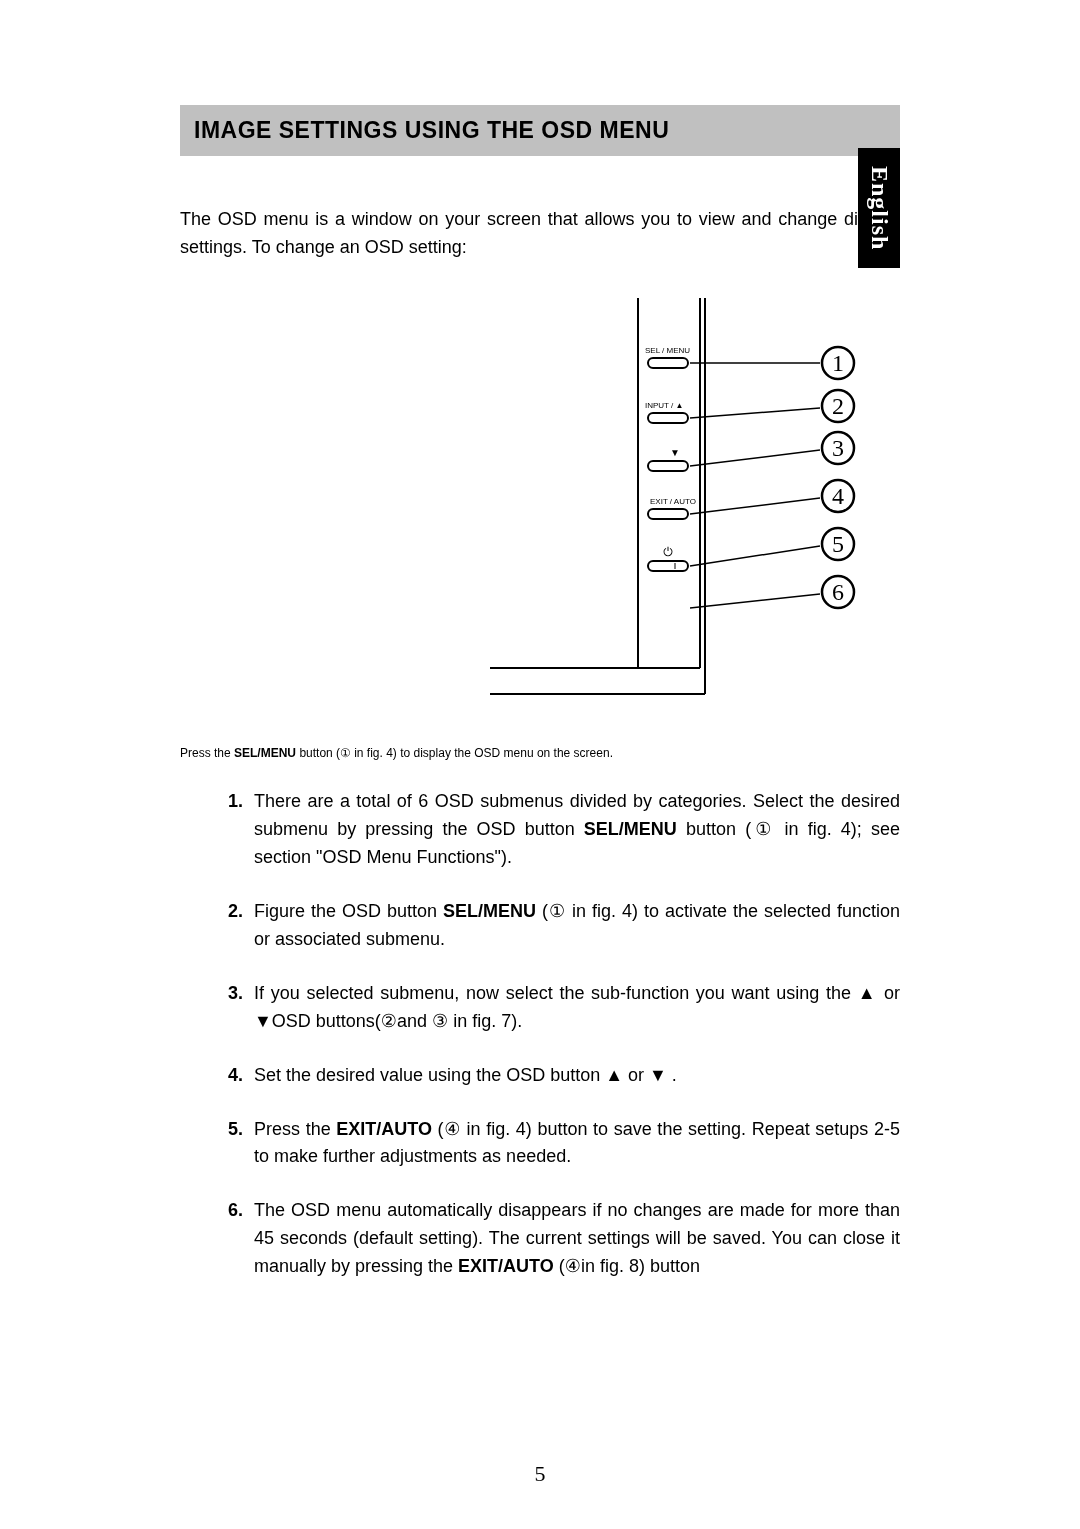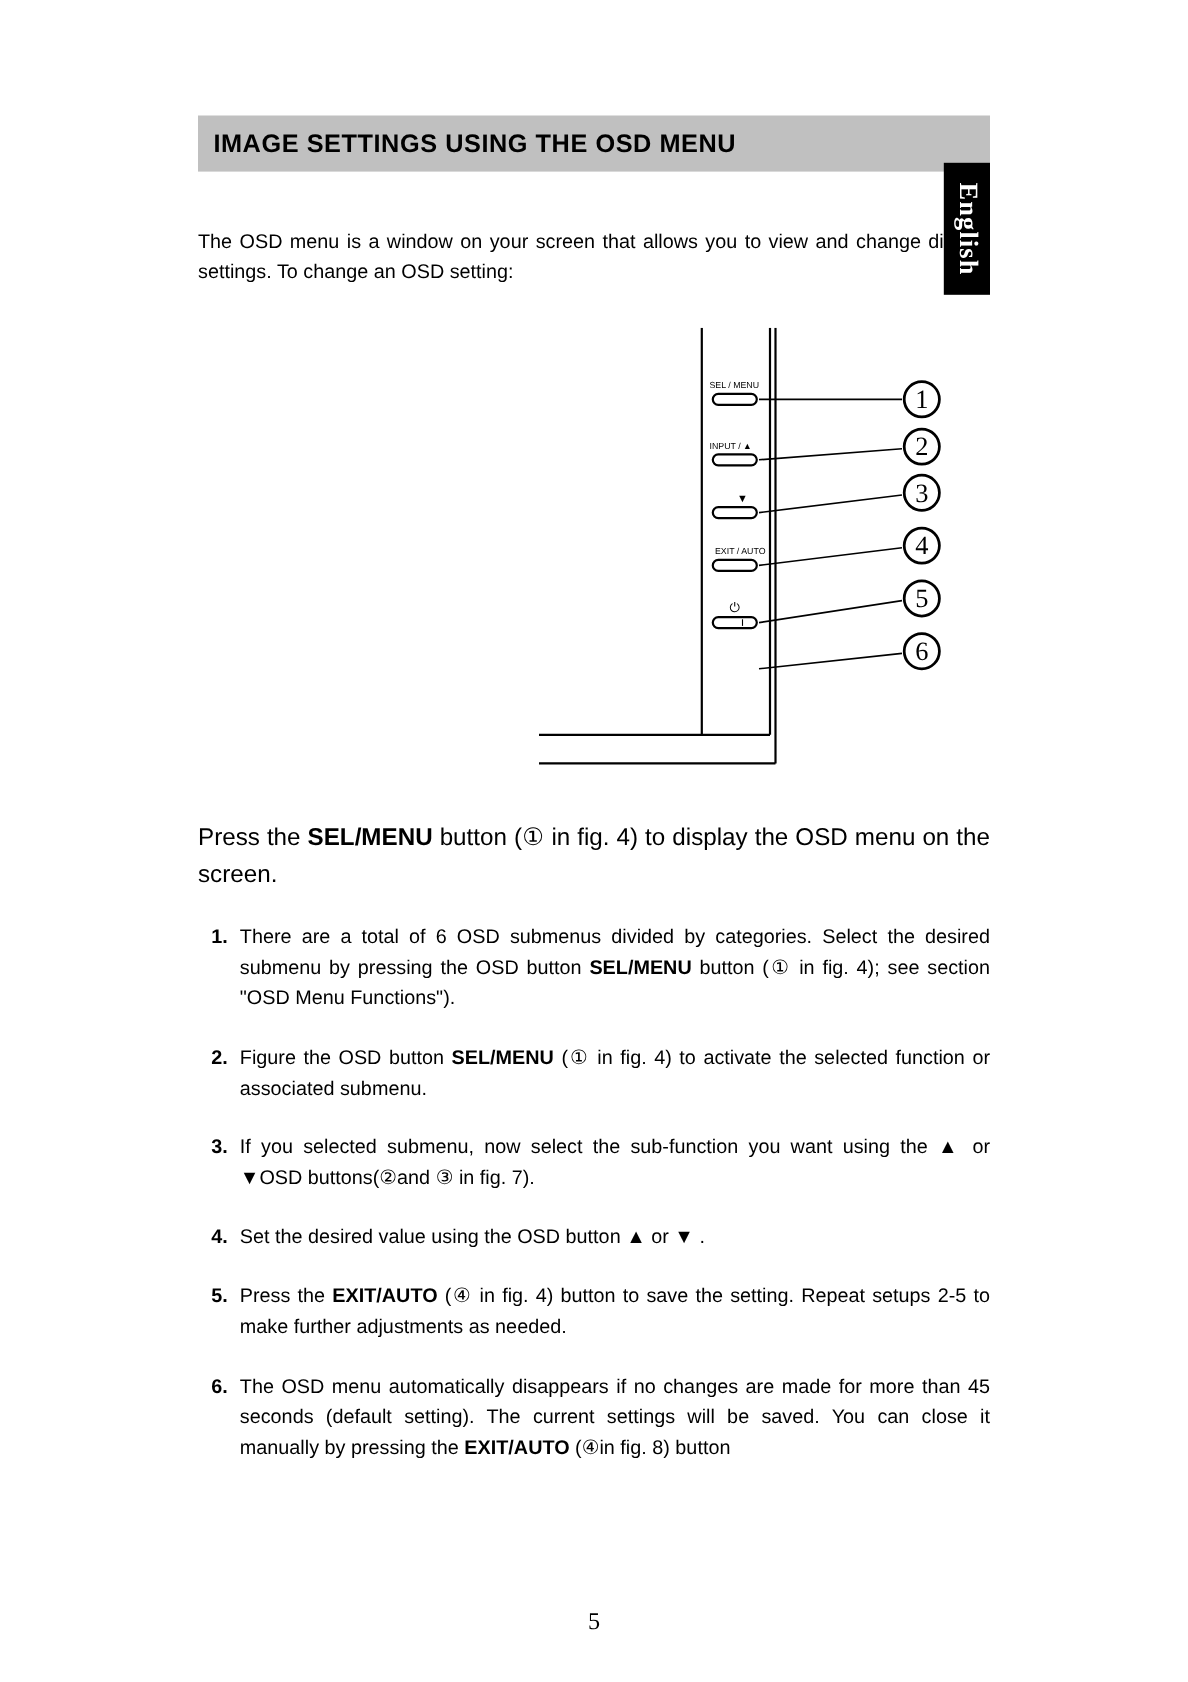--- a/index.html
+++ b/index.html
@@ -58,34 +58,35 @@
   .figure-svg { display: block; }
   .caption {
     text-align: center;
     font-style: italic;
     font-weight: bold;
     font-size: 19px;
     margin-top: 50px;
   }
   .press-line {
     margin-top: 36px;
-    font-size: 22px;
+    font-size: 12px;
     line-height: 1.55;
     text-align: justify;
   }
   ol.steps {
     margin: 26px 0 0 0;
     padding-left: 32px;
     font-size: 18px;
     line-height: 1.55;
   }
   ol.steps li {
     margin-bottom: 26px;
     text-align: justify;
     padding-left: 6px;
+    margin-left: 36px;
   }
   ol.steps li::marker { font-weight: bold; }
   .b { font-weight: bold; }
   .page-num {
     position: absolute;
     bottom: 42px;
     left: 0; right: 0;
     text-align: center;
     font-family: "Times New Roman", serif;
     font-size: 22px;

